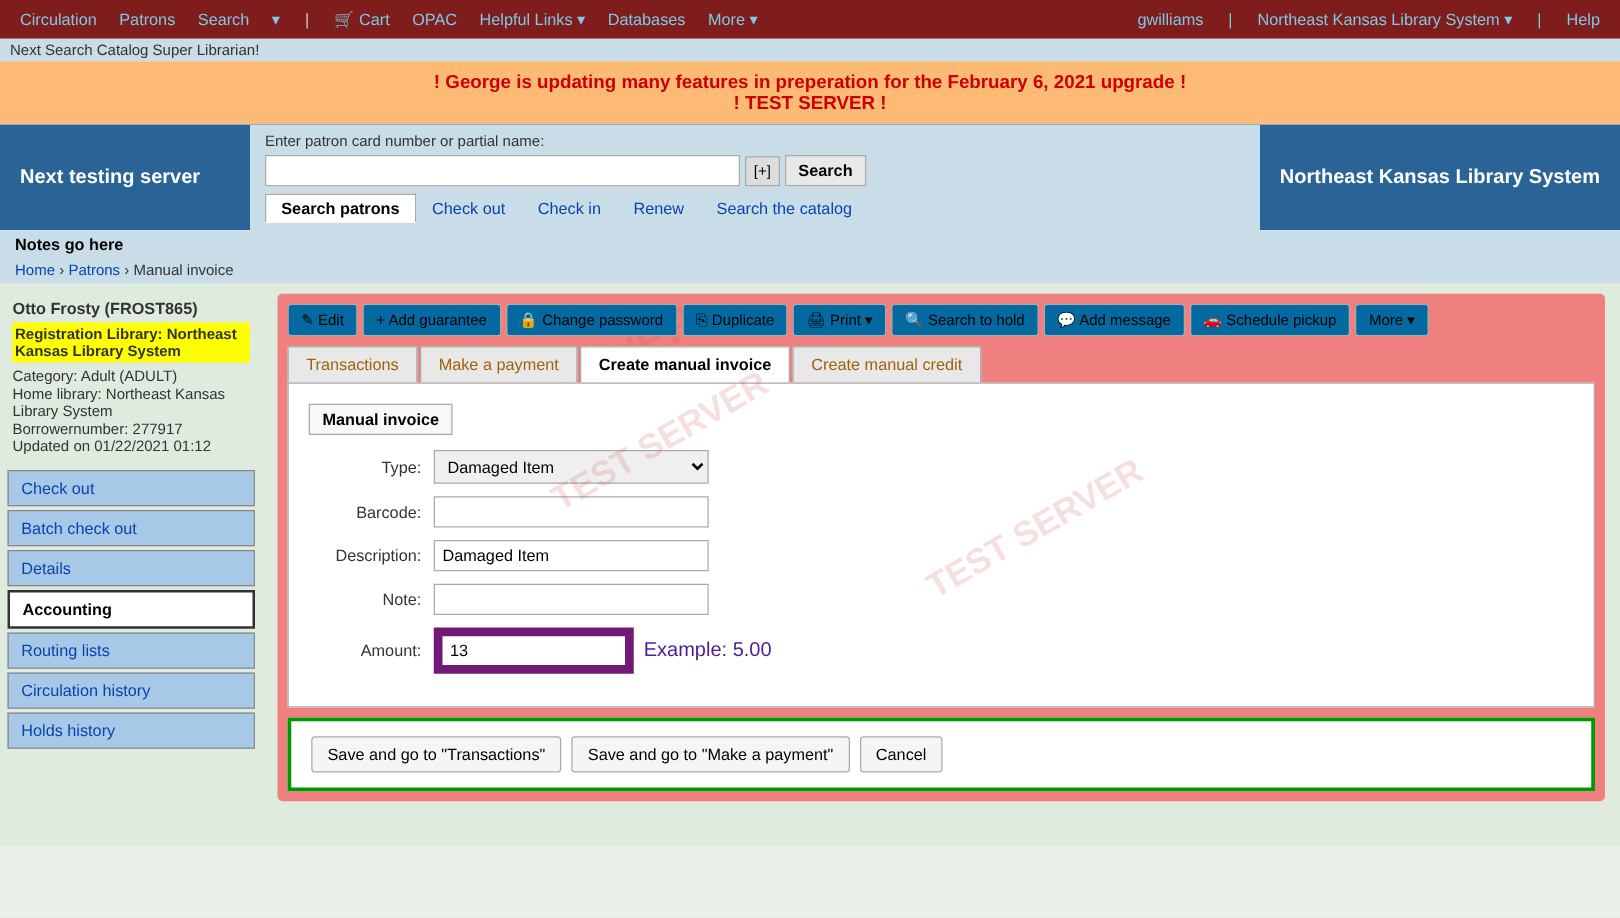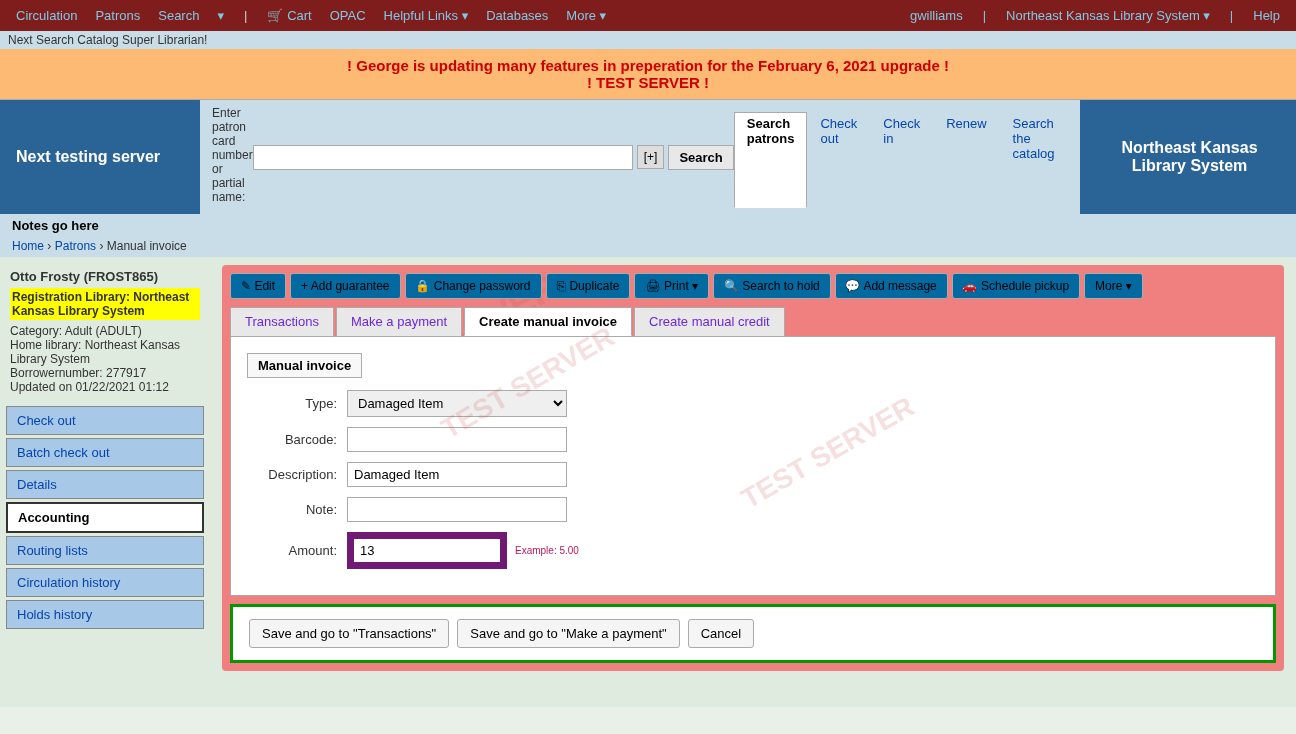--- a/index.html
+++ b/index.html
@@ -64,21 +64,21 @@
       font-size: 16px;
       padding: 10px 16px;
       display: flex;
       align-items: center;
       min-width: 200px;
     }
     .search-middle {
       flex: 1;
       padding: 6px 12px;
       display: flex;
-      flex-direction: row;
+      flex-direction: column;
       justify-content: center;
     }
     .search-middle label {
       font-size: 12px;
       color: #333;
       margin-bottom: 4px;
     }
     .search-input-row {
       display: flex;
       align-items: center;
@@ -254,21 +254,21 @@
       position: relative;
       z-index: 1;
     }
     .content-tab {
       padding: 6px 14px;
       border: 1px solid #aaa;
       border-bottom: none;
       background: #e8e8e8;
       cursor: pointer;
       font-size: 13px;
-      color: #6d28d9;
+      color: #a16207;
       margin-right: 2px;
     }
     .content-tab.active {
       background: white;
       font-weight: bold;
       color: black;
       border-bottom: 1px solid white;
     }
 
     
@@ -315,22 +315,22 @@
       font-size: 13px;
     }
     .form-row input[type="number"] {
       width: 160px;
       padding: 4px 6px;
       border: 7px solid #701a75;
       font-size: 13px;
     }
     .form-hint {
       margin-left: 8px;
-      color: #be185d;
-      font-size: 10px;
+      color: #4c1d95;
+      font-size: 16px;
     }
 
     
     .footer-buttons-area {
       display: flex;
       gap: 0;
       margin-top: 8px;
       position: relative;
       z-index: 1;
     }

